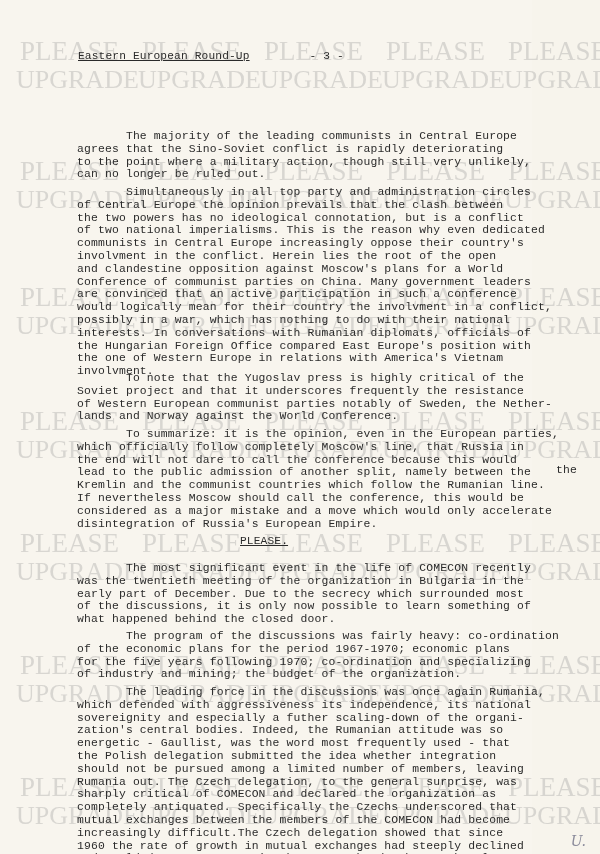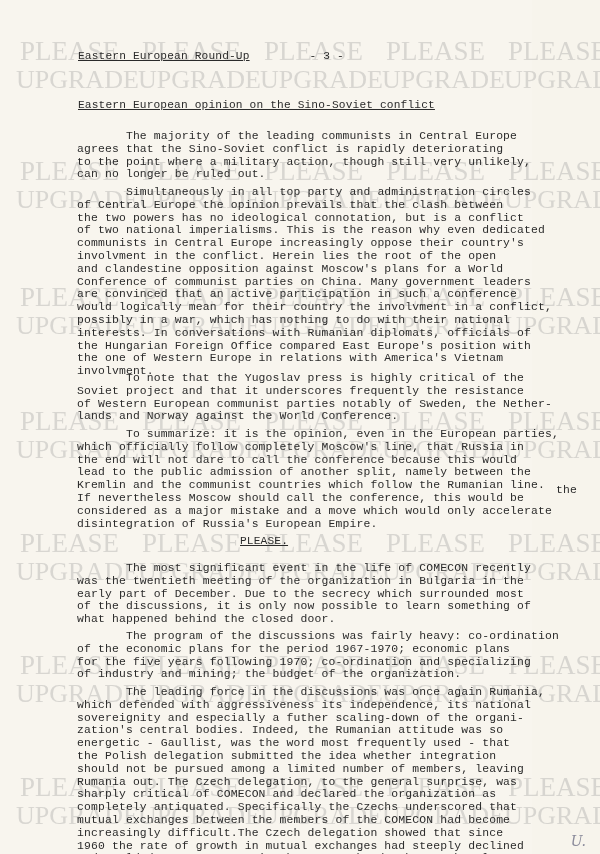--- a/index.html
+++ b/index.html
@@ -72,21 +72,21 @@
       right: 14px;
       bottom: 6px;
       font-family: "DejaVu Serif", serif;
       font-style: italic;
       font-size: 14px;
       color: #8a8a9a;
     }
     .insert-the {
       position: absolute;
       left: 556px;
-      top: 484px;
+      top: 464px;
       font-size: 11.4px;
       text-align: right;
     }
   </style>
 </head>
 <body>
 
 <div class="page">
 
   <div class="wm-row" style="top:36px; left:20px;">
@@ -134,21 +134,20 @@
   <div class="wm-row" style="top:772px; left:20px;">
     <span>PLEASE</span><span>PLEASE</span><span>PLEASE</span><span>PLEASE</span><span>PLEASE</span>
   </div>
   <div class="wm-row upgrade" style="top:800px; left:16px;">
     <span>UPGRADE</span><span>UPGRADE</span><span>UPGRADE</span><span>UPGRADE</span><span>UPGRADE</span>
   </div>
 
   <div class="content">
     <div class="header"><span class="title">Eastern European Round-Up</span><span class="pagenum">- 3 -</span></div>
 
-    <div class="section-title" style="top:99px;">Eastern European opinion on the Sino-Soviet conflict</div>
 
     <div class="para" style="top:130px;">       The majority of the leading communists in Central Europe
 agrees that the Sino-Soviet conflict is rapidly deteriorating
 to the point where a military action, though still very unlikely,
 can no longer be ruled out.</div>
     <div class="para" style="top:186px;">       Simultaneously in all top party and administration circles
 of Central Europe the opinion prevails that the clash between
 the two powers has no ideological connotation, but is a conflict
 of two national imperialisms. This is the reason why even dedicated
 communists in Central Europe increasingly oppose their country's

